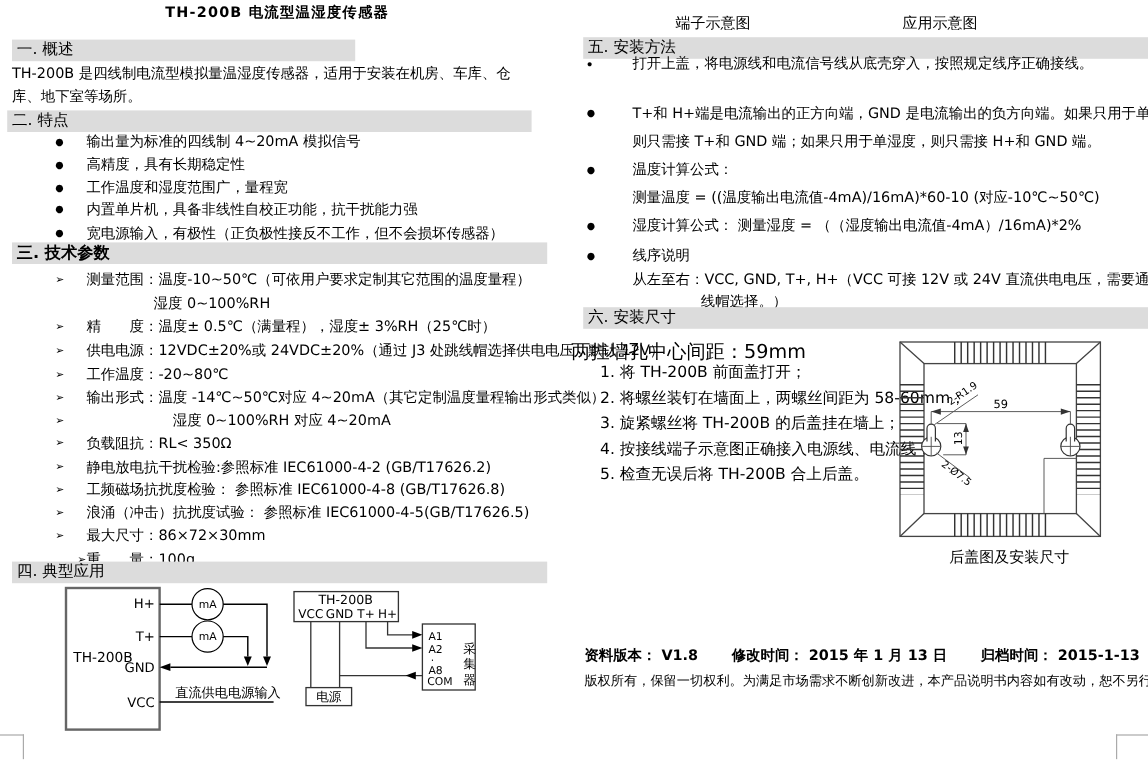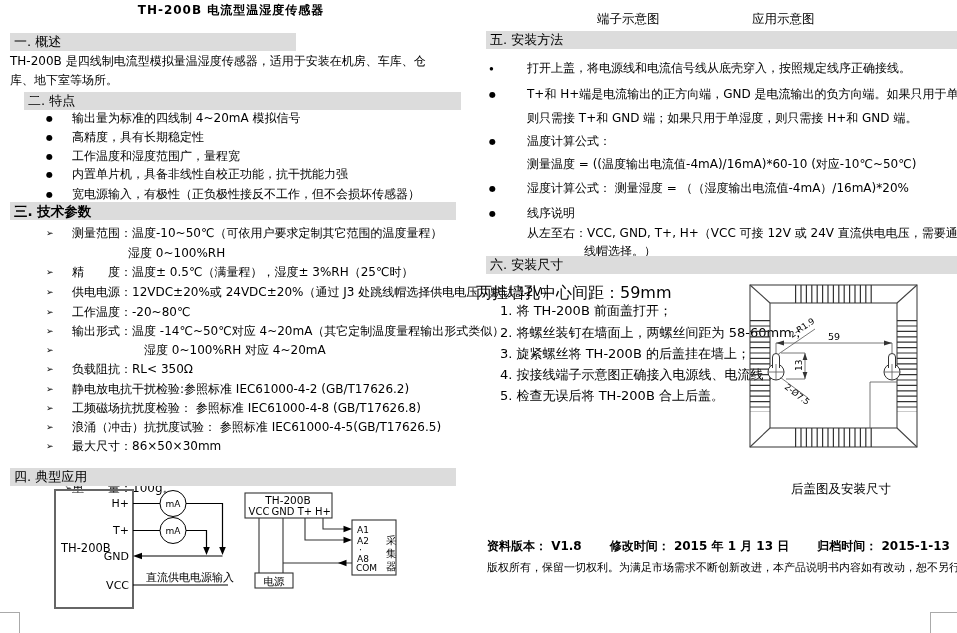--- a/index.html
+++ b/index.html
@@ -27,47 +27,47 @@
   .corner-br{left:930px;top:612px;width:26px;height:20px;border-top:1px solid #aaa;border-left:1px solid #aaa;}
   svg text{font-family:"DejaVu Sans",sans-serif;}
 </style>
 </head>
 <body>
 
 <div class="page">
 
   <div class="abs doc-title">TH-200B 电流型温湿度传感器</div>
 
-  <div class="abs caption" style="left:597px;top:11px;">端子示意图</div>
+  <div class="abs caption" style="left:563px;top:11px;">端子示意图</div>
   <div class="abs caption" style="left:752px;top:11px;">应用示意图</div>
 
   <div class="abs secbar" style="left:10px;top:33px;width:282px;">一. 概述</div>
   <div class="abs para" style="left:10px;top:52px;width:436px;">TH-200B 是四线制电流型模拟量温湿度传感器，适用于安装在机房、车库、仓库、地下室等场所。</div>
 
-  <div class="abs secbar" style="left:24px;top:92px;width:433px;">二. 特点</div>
+  <div class="abs secbar" style="left:6px;top:92px;width:433px;">二. 特点</div>
   <div class="row" style="top:110px;"><span class="mk dot">●</span><span>输出量为标准的四线制 4~20mA 模拟信号</span></div>
   <div class="row" style="top:148px;"><span class="mk dot">●</span><span>工作温度和湿度范围广，量程宽</span></div>
   <div class="row" style="top:129px;"><span class="mk dot">●</span><span>高精度，具有长期稳定性</span></div>
   <div class="row" style="top:186px;"><span class="mk dot">●</span><span>宽电源输入，有极性（正负极性接反不工作，但不会损坏传感器）</span></div>
   <div class="row" style="top:166px;"><span class="mk dot">●</span><span>内置单片机，具备非线性自校正功能，抗干扰能力强</span></div>
 
   <div class="abs secbar bold" style="left:10px;top:202px;width:442px;">三. 技术参数</div>
   <div class="row" style="top:225px;"><span class="mk">➢</span><span>测量范围：温度-10~50℃（可依用户要求定制其它范围的温度量程）</span></div>
   <div class="row cont" style="top:245px;"><span>　　　　湿度 0~100%RH</span></div>
   <div class="row" style="top:264px;"><span class="mk">➢</span><span>精　　度：温度± 0.5℃（满量程），湿度± 3%RH（25℃时）</span></div>
   <div class="row" style="top:284px;"><span class="mk">➢</span><span>供电电源：12VDC±20%或 24VDC±20%（通过 J3 处跳线帽选择供电电压，默认 12V）</span></div>
   <div class="row" style="top:304px;"><span class="mk">➢</span><span>工作温度：-20~80℃</span></div>
   <div class="row" style="top:323px;"><span class="mk">➢</span><span>输出形式：温度 -14℃~50℃对应 4~20mA（其它定制温度量程输出形式类似）</span></div>
   <div class="row" style="top:342px;"><span class="mk">➢</span><span>　　　　　　湿度 0~100%RH 对应 4~20mA</span></div>
   <div class="row" style="top:361px;"><span class="mk">➢</span><span>负载阻抗：RL&lt; 350Ω</span></div>
   <div class="row" style="top:381px;"><span class="mk">➢</span><span>静电放电抗干扰检验:参照标准 IEC61000-4-2 (GB/T17626.2)</span></div>
   <div class="row" style="top:400px;"><span class="mk">➢</span><span>工频磁场抗扰度检验： 参照标准 IEC61000-4-8 (GB/T17626.8)</span></div>
   <div class="row" style="top:419px;"><span class="mk">➢</span><span>浪涌（冲击）抗扰度试验： 参照标准 IEC61000-4-5(GB/T17626.5)</span></div>
-  <div class="row" style="top:438px;"><span class="mk">➢</span><span>最大尺寸：86×50×30mm</span></div>
-  <div class="row" style="top:480px;text-align:right;"><span class="mk">➢</span><span>重　　量：100g。</span></div>
+  <div class="row" style="top:438px;"><span class="mk">➢</span><span>最大尺寸：86×72×30mm</span></div>
+  <div class="row" style="top:458px;text-align:right;"><span class="mk">➢</span><span>重　　量：100g。</span></div>
 
   <div class="abs secbar" style="left:10px;top:468px;width:442px;">四. 典型应用</div>
 
   <svg class="abs" style="left:30px;top:486px;" width="435" height="130" viewBox="0 0 435 130">
 
     <g stroke="#000" stroke-width="1.2" fill="none">
       <rect x="25" y="4" width="78" height="118" stroke="#666" stroke-width="2"></rect>
       <path d="M103 17.5 H192.5 V61"></path>
       <path d="M103 44.5 H176.5 V61"></path>
       <path d="M112 70 H192.5"></path>
@@ -110,26 +110,26 @@
     <text x="329" y="67" font-size="9">·</text>
     <text x="327" y="76" font-size="9">A8</text>
     <text x="326" y="85" font-size="9">COM</text>
     <text x="356" y="58" font-size="10.5">采</text>
     <text x="356" y="71" font-size="10.5">集</text>
     <text x="356" y="84" font-size="10.5">器</text>
     <text x="244" y="98.5" text-anchor="middle" font-size="10.5">电源</text>
   </svg>
 
   <div class="abs secbar" style="left:486px;top:31px;width:467px;">五. 安装方法</div>
-  <div class="rrow" style="top:60px;font-family:Liberation Serif, serif;"><span class="mk">●</span><span>打开上盖，将电源线和电流信号线从底壳穿入，按照规定线序正确接线。</span></div>
+  <div class="rrow" style="top:45px;font-family:Liberation Serif, serif;"><span class="mk">●</span><span>打开上盖，将电源线和电流信号线从底壳穿入，按照规定线序正确接线。</span></div>
   <div class="rrow" style="top:86px;"><span class="mk">●</span><span>T+和 H+端是电流输出的正方向端，GND 是电流输出的负方向端。如果只用于单温度，</span></div>
   <div class="rrow cont" style="top:110px;"><span>则只需接 T+和 GND 端；如果只用于单湿度，则只需接 H+和 GND 端。</span></div>
   <div class="rrow" style="top:133px;"><span class="mk">●</span><span>温度计算公式：</span></div>
   <div class="rrow cont" style="top:156px;"><span>测量温度 = ((温度输出电流值-4mA)/16mA)*60-10 (对应-10℃~50℃)</span></div>
-  <div class="rrow" style="top:180px;"><span class="mk">●</span><span>湿度计算公式： 测量湿度 = （（湿度输出电流值-4mA）/16mA)*20%</span></div>
+  <div class="rrow" style="top:180px;"><span class="mk">●</span><span>湿度计算公式： 测量湿度 = （（湿度输出电流值-4mA）/16mA)*2%</span></div>
   <div class="rrow" style="top:205px;"><span class="mk">●</span><span>线序说明</span></div>
   <div class="rrow cont" style="top:225px;"><span>从左至右：VCC, GND, T+, H+（VCC 可接 12V 或 24V 直流供电电压，需要通过 J3 处跳</span></div>
   <div class="rrow cont2" style="top:243px;"><span>线帽选择。）</span></div>
 
   <div class="abs secbar" style="left:486px;top:256px;width:467px;">六. 安装尺寸</div>
   <div class="abs" style="left:476px;top:283px;font-size:16px;white-space:nowrap;">两挂墙孔中心间距：59mm</div>
   <div class="step" style="top:303px;">1. 将 TH-200B 前面盖打开；</div>
   <div class="step" style="top:325px;">2. 将螺丝装钉在墙面上，两螺丝间距为 58-60mm；</div>
   <div class="step" style="top:346px;">3. 旋紧螺丝将 TH-200B 的后盖挂在墙上；</div>
   <div class="step" style="top:367px;">4. 按接线端子示意图正确接入电源线、电流线；</div>
@@ -164,21 +164,21 @@
     </g>
     <polygon points="31,63 39,60.4 39,65.6" fill="#333"></polygon>
     <polygon points="147,63 139,60.4 139,65.6" fill="#333"></polygon>
     <polygon points="60,73 57.6,80 62.4,80" fill="#333"></polygon>
     <polygon points="60,99 57.6,92 62.4,92" fill="#333"></polygon>
     <text x="89" y="60" text-anchor="middle" font-size="9.5">59</text>
     <text transform="translate(47,58) rotate(-34)" font-size="8.5">2-R1.9</text>
     <text transform="translate(57,91) rotate(-90)" font-size="9">13</text>
     <text transform="translate(39,108) rotate(37)" font-size="8.5">2-Ø7.5</text>
   </svg>
-  <div class="abs caption" style="left:791px;top:481px;">后盖图及安装尺寸</div>
+  <div class="abs caption" style="left:791px;top:456px;">后盖图及安装尺寸</div>
 
   <div class="abs footer-line">
     <span>资料版本： V1.8</span><span>修改时间： 2015 年 1 月 13 日</span><span>归档时间： 2015-1-13</span>
   </div>
   <div class="abs copyright">版权所有，保留一切权利。为满足市场需求不断创新改进，本产品说明书内容如有改动，恕不另行通知。</div>
 
   <div class="abs corner-bl"></div>
   <div class="abs corner-br"></div>
 </div>
 

